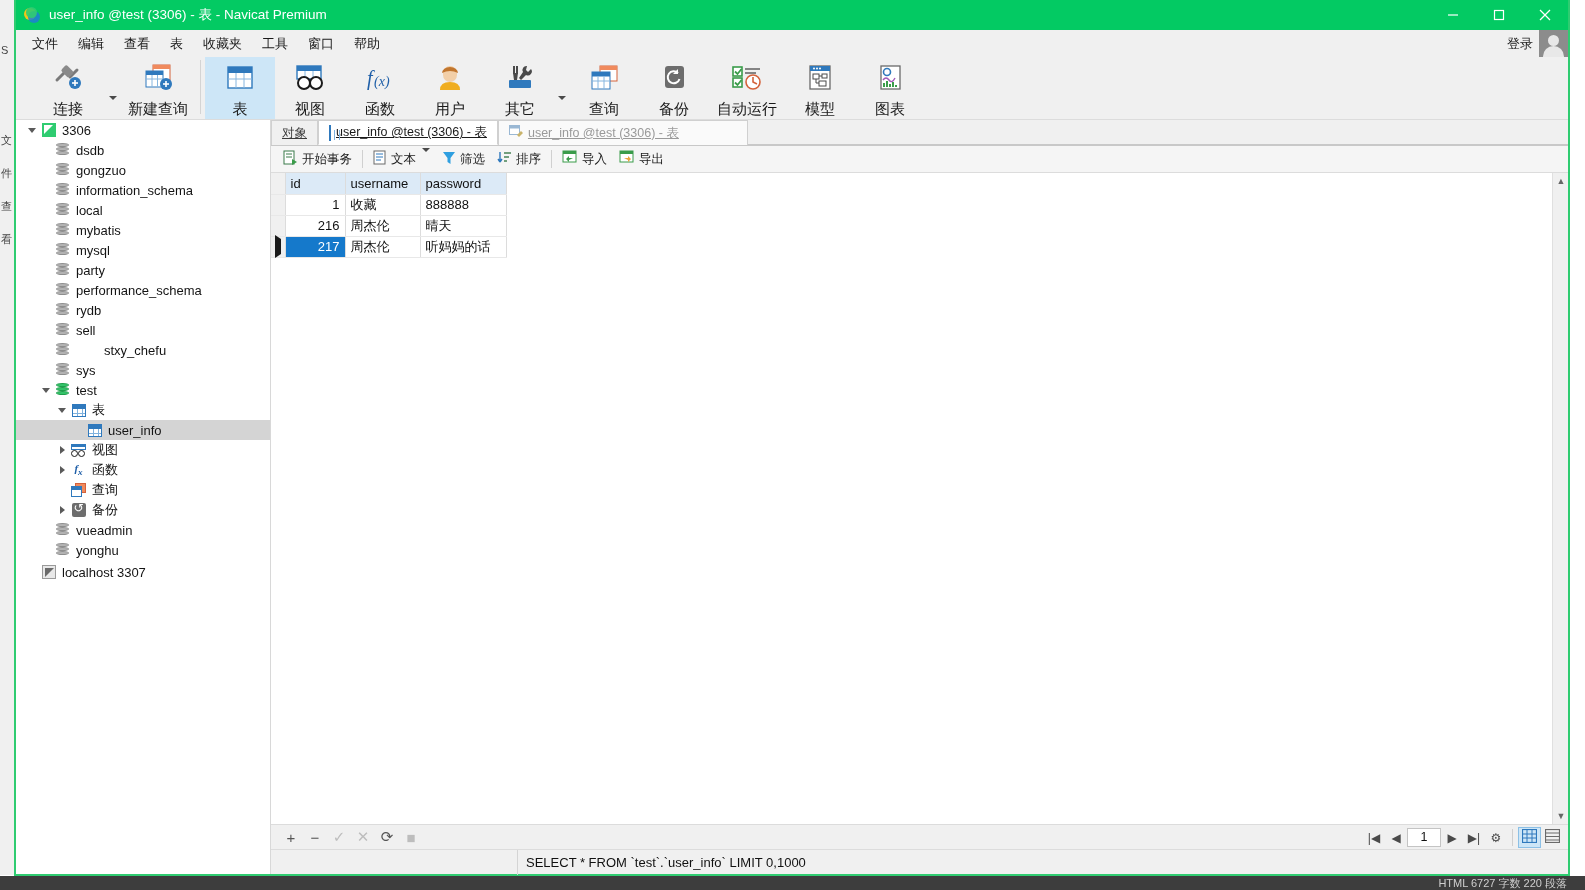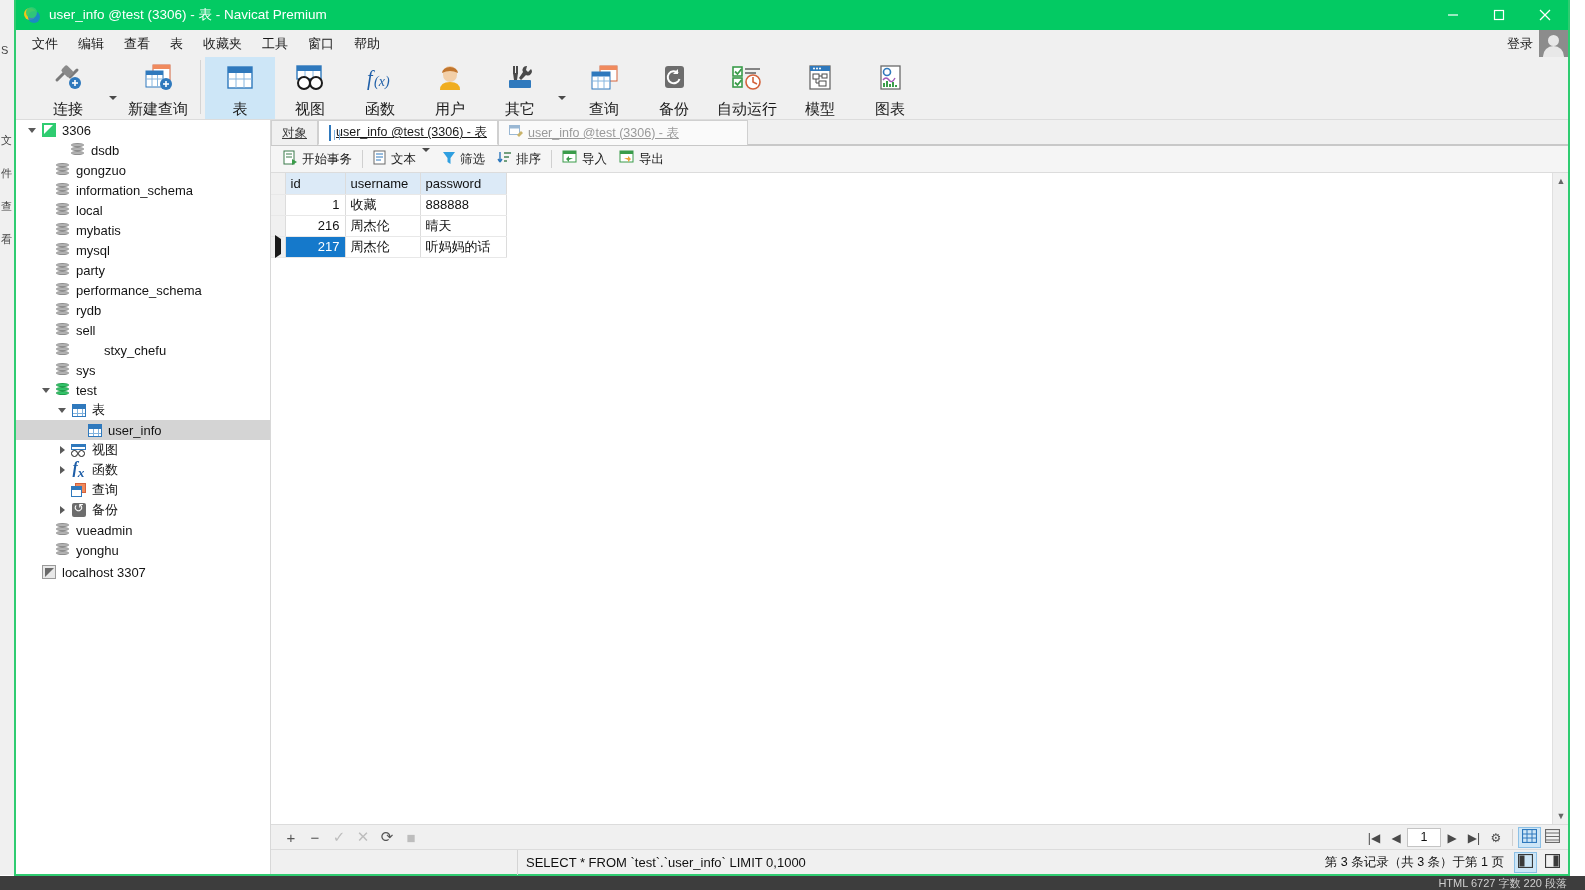--- a/index.html
+++ b/index.html
@@ -178,21 +178,21 @@
   .tbl-ic .hline{position:absolute;left:0;right:0;top:8px;height:1px;background:#7fb2de;}
 
   
   .view-ic { width:15px; height:13px; position:relative; }
   .view-ic .top{position:absolute;left:0;top:0;width:15px;height:6px;border:1px solid #2f79bd;background:#fff;box-sizing:border-box;}
   .view-ic .top::before{content:"";position:absolute;left:0;top:0;right:0;height:2px;background:#2f79bd;}
   .view-ic .o1,.view-ic .o2{position:absolute;top:6px;width:7px;height:7px;border:1.5px solid #1a1a1a;border-radius:50%;box-sizing:border-box;background:#fff;}
   .view-ic .o1{left:0;} .view-ic .o2{left:7px;}
 
   
-  .fx-ic { font-family:"Liberation Serif", serif; font-style:italic; font-size:16px; color:#1f5fa8; font-weight:bold;}
+  .fx-ic { font-family:"Liberation Serif", serif; font-style:italic; font-size:11px; color:#1f5fa8; font-weight:bold;}
 
   
   .qry-ic { width:15px; height:14px; position:relative; }
   .qry-ic .back{position:absolute;left:4px;top:0;width:11px;height:10px;background:#f08a5d;border:1px solid #d4623b;box-sizing:border-box;}
   .qry-ic .front{position:absolute;left:0;top:3px;width:11px;height:11px;border:1px solid #2f79bd;background:#fff;box-sizing:border-box;}
   .qry-ic .front::before{content:"";position:absolute;left:0;top:0;right:0;height:3px;background:#2f79bd;}
 
   
   .bk-ic{width:14px;height:14px;background:#6d6d6d;border-radius:2px;position:relative;}
   .bk-ic::after{content:"\21BA";position:absolute;left:2px;top:-2px;color:#fff;font-size:12px;}
@@ -555,21 +555,21 @@
       <div class="tree-row" style="padding-left:8px;">
         <span class="tw">
             <span class="chev open"></span>
           </span>
         <span class="ticon">
             <span class="srv-ic"></span>
           </span>
         <span class="tlabel">3306</span>
       </div>
 
-      <div class="tree-row" style="padding-left:38px;margin-left:15px;">
+      <div class="tree-row" style="padding-left:38px;">
         <span class="ticon">
             <span class="db-cyl">
               <i class="a"></i>
               <i class="b"></i>
               <i class="c"></i>
             </span>
           </span>
         <span class="tlabel">dsdb</span>
       </div>
       <div class="tree-row" style="padding-left:38px;">
@@ -957,36 +957,17 @@
                   <line x1="0.5" y1="11" x2="14.5" y2="11" stroke="#6a6a6a"></line>
                 </svg>
             </span>
           </div>
         </div>
       </div>
 
       <div id="status-bar">
         <div id="status-left-pad"></div>
         <div id="status-sql">SELECT * FROM `test`.`user_info` LIMIT 0,1000</div>
-        <div id="status-right">
-          <span id="status-count">第 3 条记录（共 3 条）于第 1 页</span>
-          <div class="view-toggle on">
-            <span>
-              <svg width="15" height="14" viewBox="0 0 15 14">
-                  <rect x="0.5" y="0.5" width="14" height="13" fill="none" stroke="#3a3a3a" stroke-width="1.2"></rect>
-                  <rect x="1.5" y="1.5" width="5" height="11" fill="#3a3a3a"></rect>
-                </svg>
-            </span>
-          </div>
-          <div class="view-toggle">
-            <span>
-              <svg width="15" height="14" viewBox="0 0 15 14">
-                  <rect x="0.5" y="0.5" width="14" height="13" fill="none" stroke="#3a3a3a" stroke-width="1.2"></rect>
-                  <rect x="8.5" y="1.5" width="5" height="11" fill="#3a3a3a"></rect>
-                </svg>
-            </span>
-          </div>
-        </div>
       </div>
 
     </div>
   </div>
 </div>
 
 </body></html>

